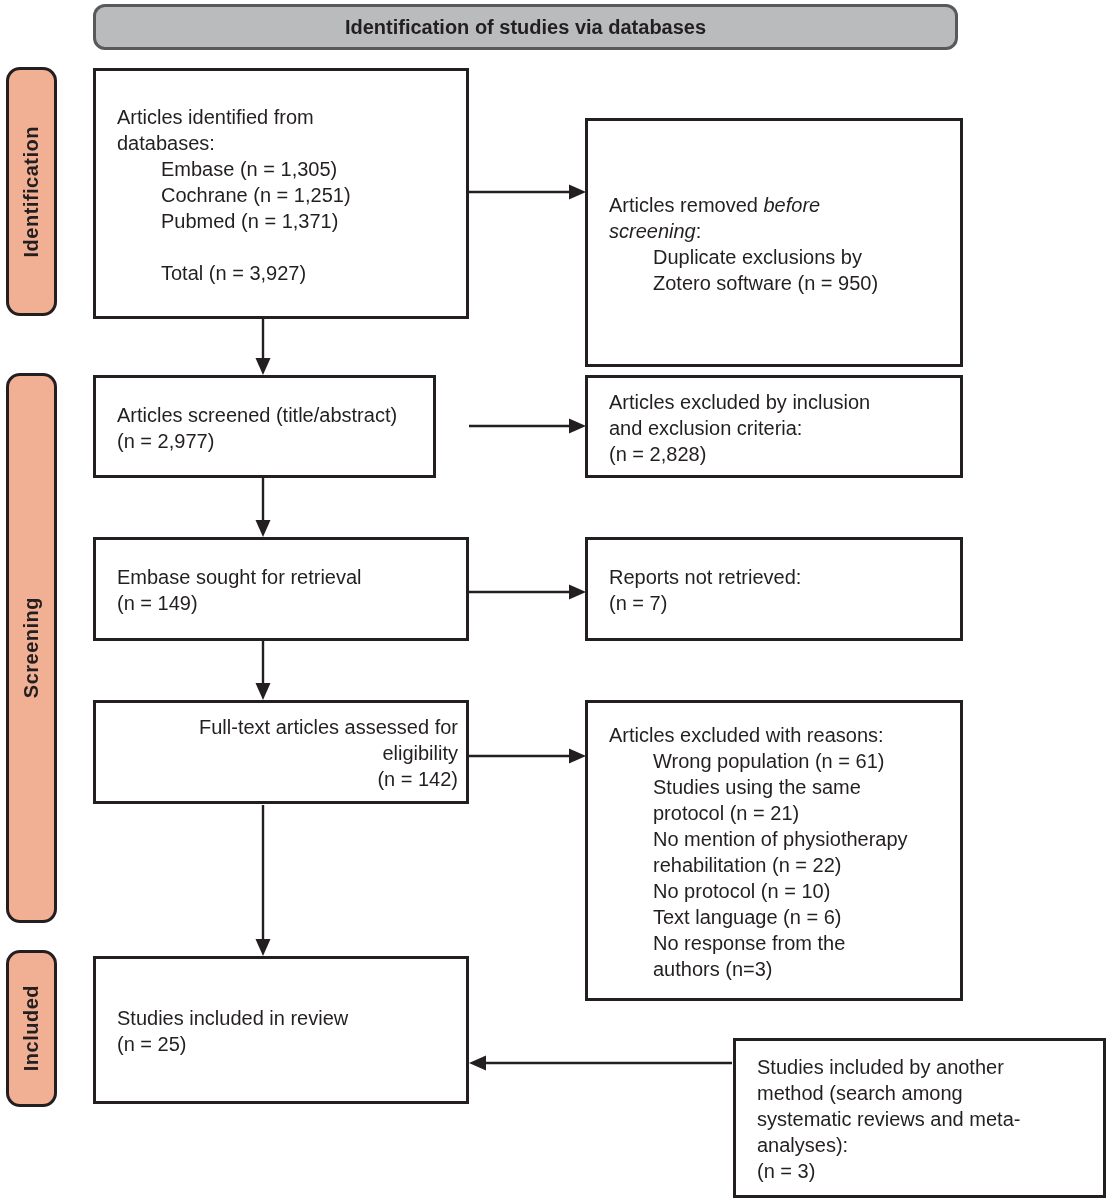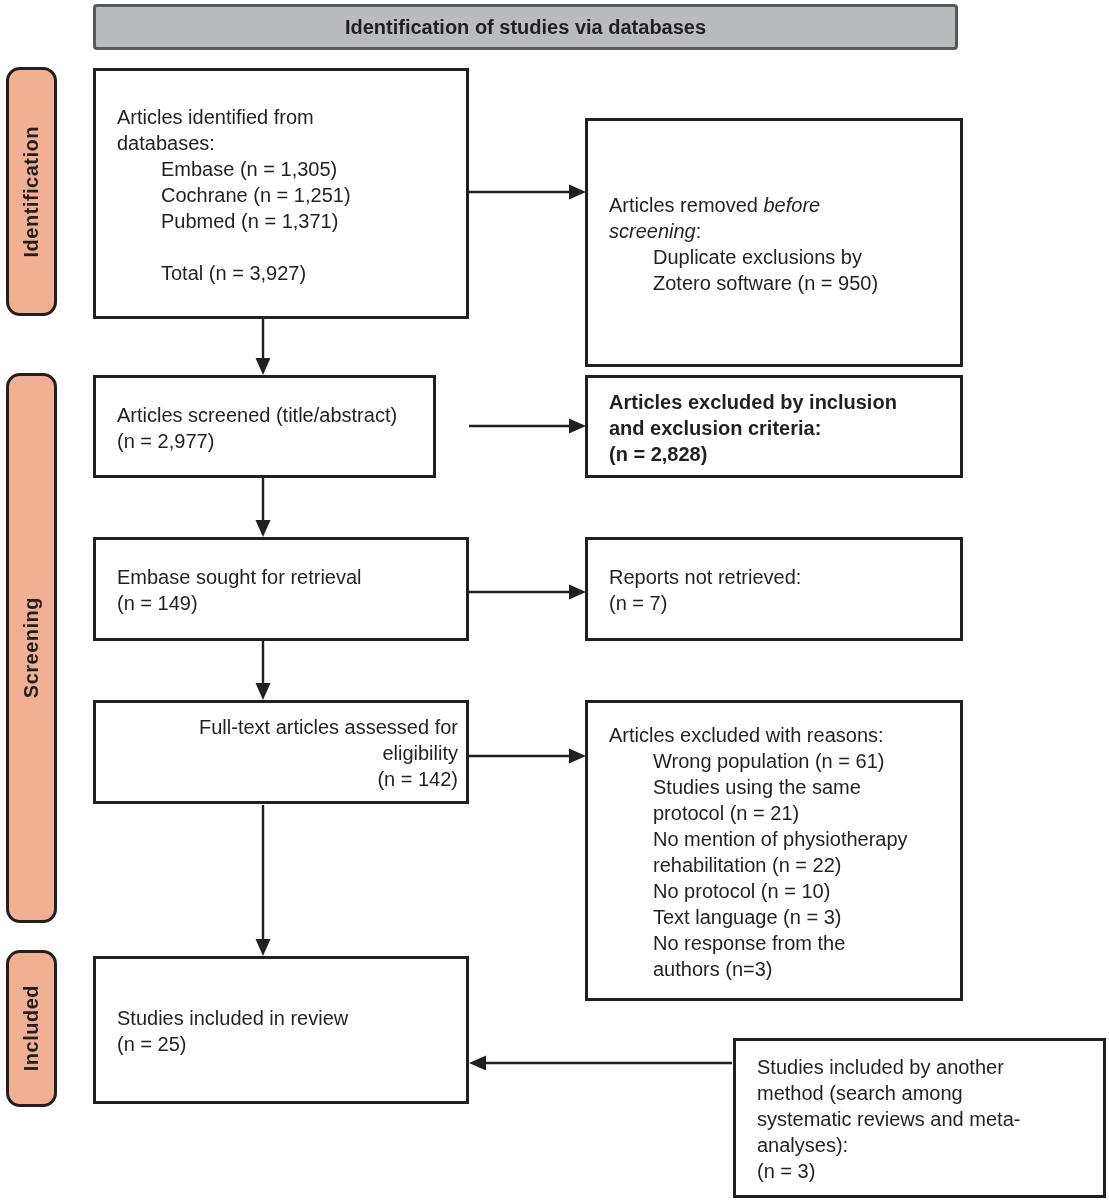--- a/index.html
+++ b/index.html
@@ -18,21 +18,21 @@
     width: 1109px;
     height: 1200px;
     background: var(--bg);
     overflow: hidden;
   }
   .header {
     position: absolute;
     left: 93px; top: 4px; width: 865px; height: 46px;
     background: var(--header-fill);
     border: 3px solid var(--header-border);
-    border-radius: 4px;
+    border-radius: 12px;
     display: flex; align-items: center; justify-content: center;
     font-weight: bold; font-size: 20px;
   }
   .sidebox {
     position: absolute;
     left: 6px; width: 51px;
     background: var(--sidebar-fill);
     border: 3px solid var(--box-border);
     border-radius: 14px;
     display: flex; align-items: center; justify-content: center;
@@ -57,21 +57,21 @@
     justify-content: center;
     padding: 10px 8px 8px 21px;
     font-size: 20px;
   }
   .box .line { line-height: 26px; min-height: 26px; white-space: nowrap; }
   .box .line.indent { padding-left: 44px; }
   .box .it { font-style: italic; }
   .bx-identified        { left: 93px;  top: 68px;   width: 376px; height: 251px; }
   .bx-removed           { left: 585px; top: 70px;   width: 378px; height: 249px; margin-top: 48px; }
   .bx-screened          { left: 93px;  top: 375px;  width: 343px; height: 103px; }
-  .bx-excluded-criteria { left: 585px; top: 375px;  width: 378px; height: 103px; font-weight: bold; }
+  .bx-excluded-criteria { left: 585px; top: 375px;  width: 378px; height: 103px; }
   .bx-sought            { left: 93px;  top: 537px;  width: 376px; height: 104px; }
   .bx-not-retrieved     { left: 585px; top: 537px;  width: 378px; height: 104px; }
   .bx-fulltext          { left: 93px;  top: 700px;  width: 376px; height: 104px; text-align: right; }
   .bx-excluded-reasons  { left: 585px; top: 700px;  width: 378px; height: 301px; }
   .bx-included-review   { left: 93px;  top: 956px;  width: 376px; height: 148px; }
   .bx-included-other    { left: 733px; top: 1038px; width: 373px; height: 160px; }
   .arrows {
     position: absolute;
     left: 0; top: 0; width: 1109px; height: 1200px;
     pointer-events: none;
@@ -134,21 +134,21 @@
       <div class="line"><span>(n = 142)</span></div>
     </div>
   <div class="box bx-excluded-reasons">
       <div class="line"><span>Articles excluded with reasons:</span></div>
       <div class="line indent"><span>Wrong population (n = 61)</span></div>
       <div class="line indent"><span>Studies using the same</span></div>
       <div class="line indent"><span>protocol (n = 21)</span></div>
       <div class="line indent"><span>No mention of physiotherapy</span></div>
       <div class="line indent"><span>rehabilitation (n = 22)</span></div>
       <div class="line indent"><span>No protocol (n = 10)</span></div>
-      <div class="line indent"><span>Text language (n = 3)</span></div>
+      <div class="line indent"><span>Text language (n = 6)</span></div>
       <div class="line indent"><span>No response from the</span></div>
       <div class="line indent"><span>authors (n=3)</span></div>
     </div>
   <div class="box bx-included-review">
       <div class="line"><span>Studies included in review</span></div>
       <div class="line"><span>(n = 25)</span></div>
     </div>
   <div class="box bx-included-other">
       <div class="line"><span>Studies included by another</span></div>
       <div class="line"><span>method (search among</span></div>

